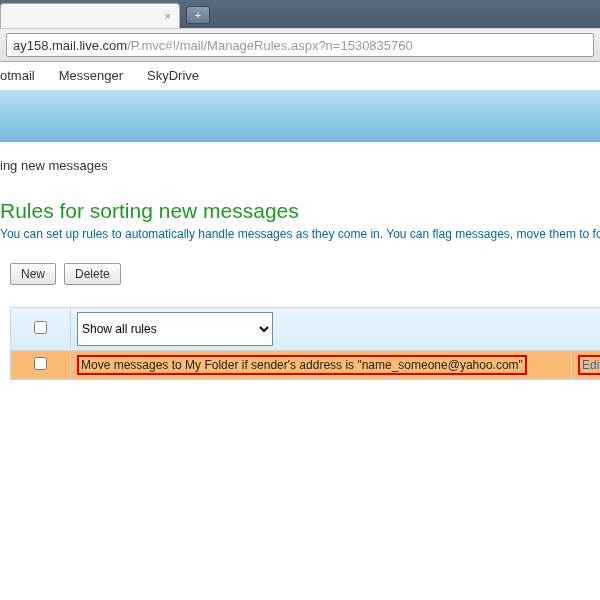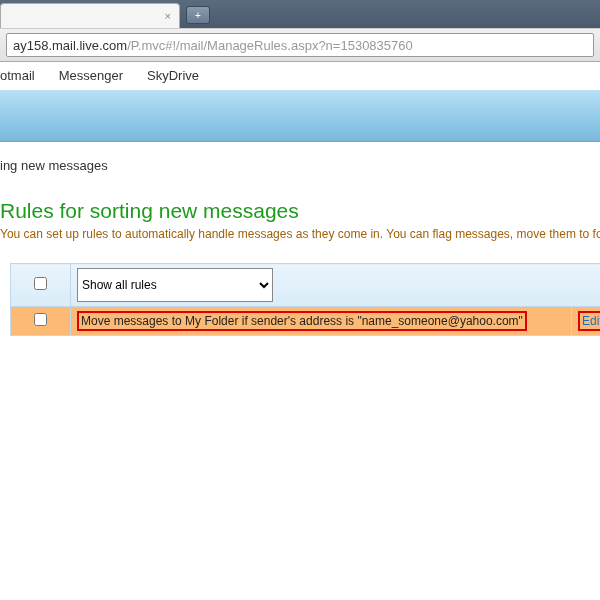--- a/index.html
+++ b/index.html
@@ -16,21 +16,21 @@
   .url-path { color: #999; }
 
   .nav-links { height: 28px; padding: 6px 0 0 0; display: flex; gap: 24px; font-size: 13px; color: #333; }
   .nav-links span { cursor: pointer; }
 
   .blue-banner { height: 52px; background: linear-gradient(to bottom, #b7e0f4 0%, #8fc9e8 60%, #7ab8da 100%); border-bottom: 1px solid #6aa8ca; }
 
   .crumb-row { padding: 16px 0 8px 0; font-size: 13px; color: #333; }
 
   .page-title { color: #1e9b1e; font-size: 21px; font-weight: 400; margin: 18px 0 4px 0; }
-  .page-desc { font-size: 12px; color: #a16207; margin-bottom: 22px; white-space: nowrap; overflow: hidden; }
+  .page-desc { font-size: 12px; color: #0369a1; margin-bottom: 22px; white-space: nowrap; overflow: hidden; }
 
   .btn-row { display: flex; gap: 8px; margin: 0 0 22px 10px; }
   .btn { border: 1px solid #999; background: linear-gradient(to bottom, #fdfdfd, #e5e5e5); padding: 3px 10px; font-size: 12px; border-radius: 2px; cursor: pointer; color: #333; }
 
   .rules-table { width: 610px; border-collapse: collapse; margin-left: 10px; }
   .rules-table td { border: 1px solid #c0d8ea; padding: 4px 6px; vertical-align: middle; }
   .hdr-row td { background: linear-gradient(to bottom, #eaf4fc, #d9ecf9); height: 28px; }
   .body-row td { background: #fdba74; height: 28px; }
   .cb-cell { width: 60px; text-align: center; }
   .cb { width: 13px; height: 13px; }
@@ -67,20 +67,24 @@
     <span>SkyDrive</span>
   </div>
 
   <div class="blue-banner"></div>
 
   <div class="crumb-row">ing new messages</div>
 
   <h1 class="page-title">Rules for sorting new messages</h1>
   <div class="page-desc">You can set up rules to automatically handle messages as they come in. You can flag messages, move them to fo</div>
 
+  <div class="btn-row">
+    <button class="btn">New</button>
+    <button class="btn">Delete</button>
+  </div>
 
   <table class="rules-table">
     <tbody>
         <tr class="hdr-row">
       <td class="cb-cell">
         <input type="checkbox" class="cb" style="">
       </td>
       <td colspan="2">
         <select class="filter-select">
           <option>Show all rules</option>

